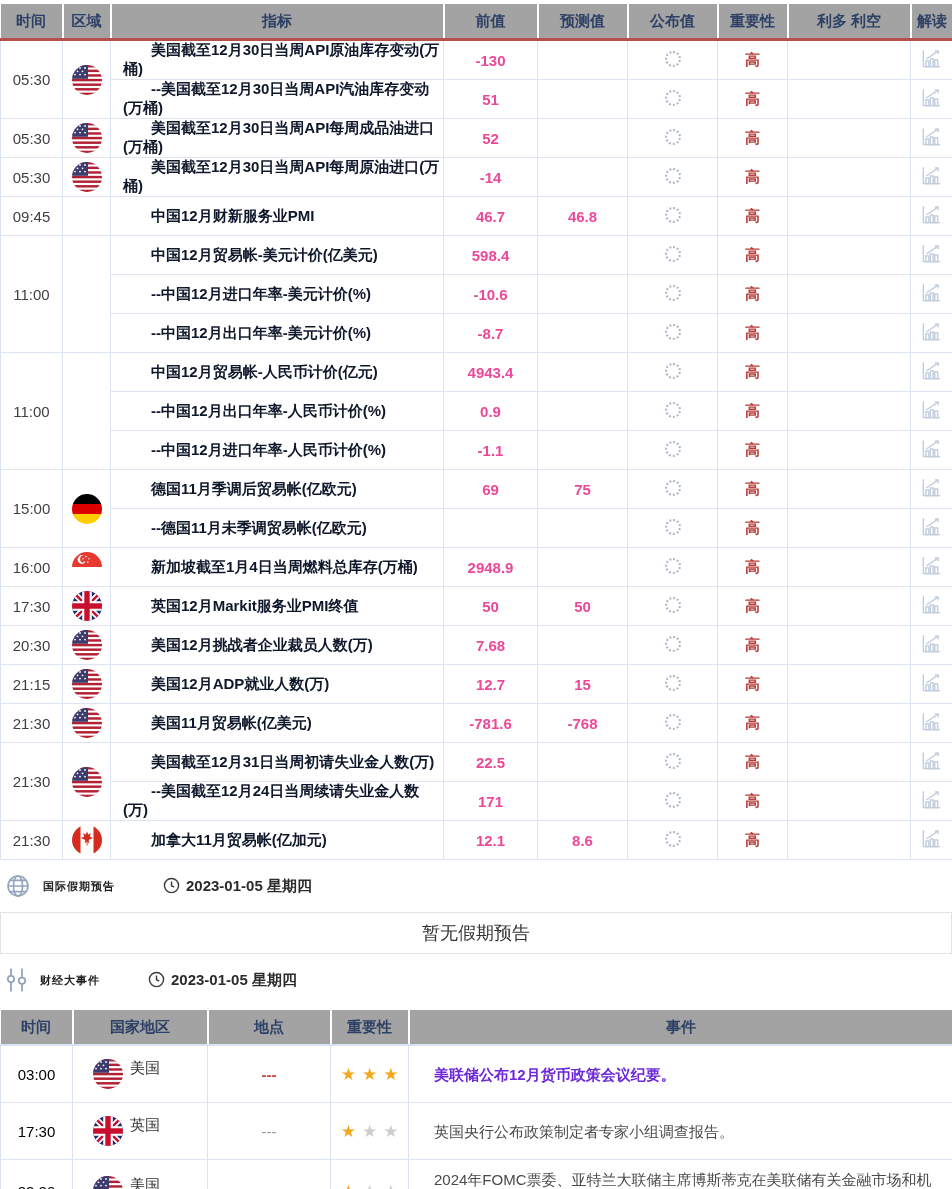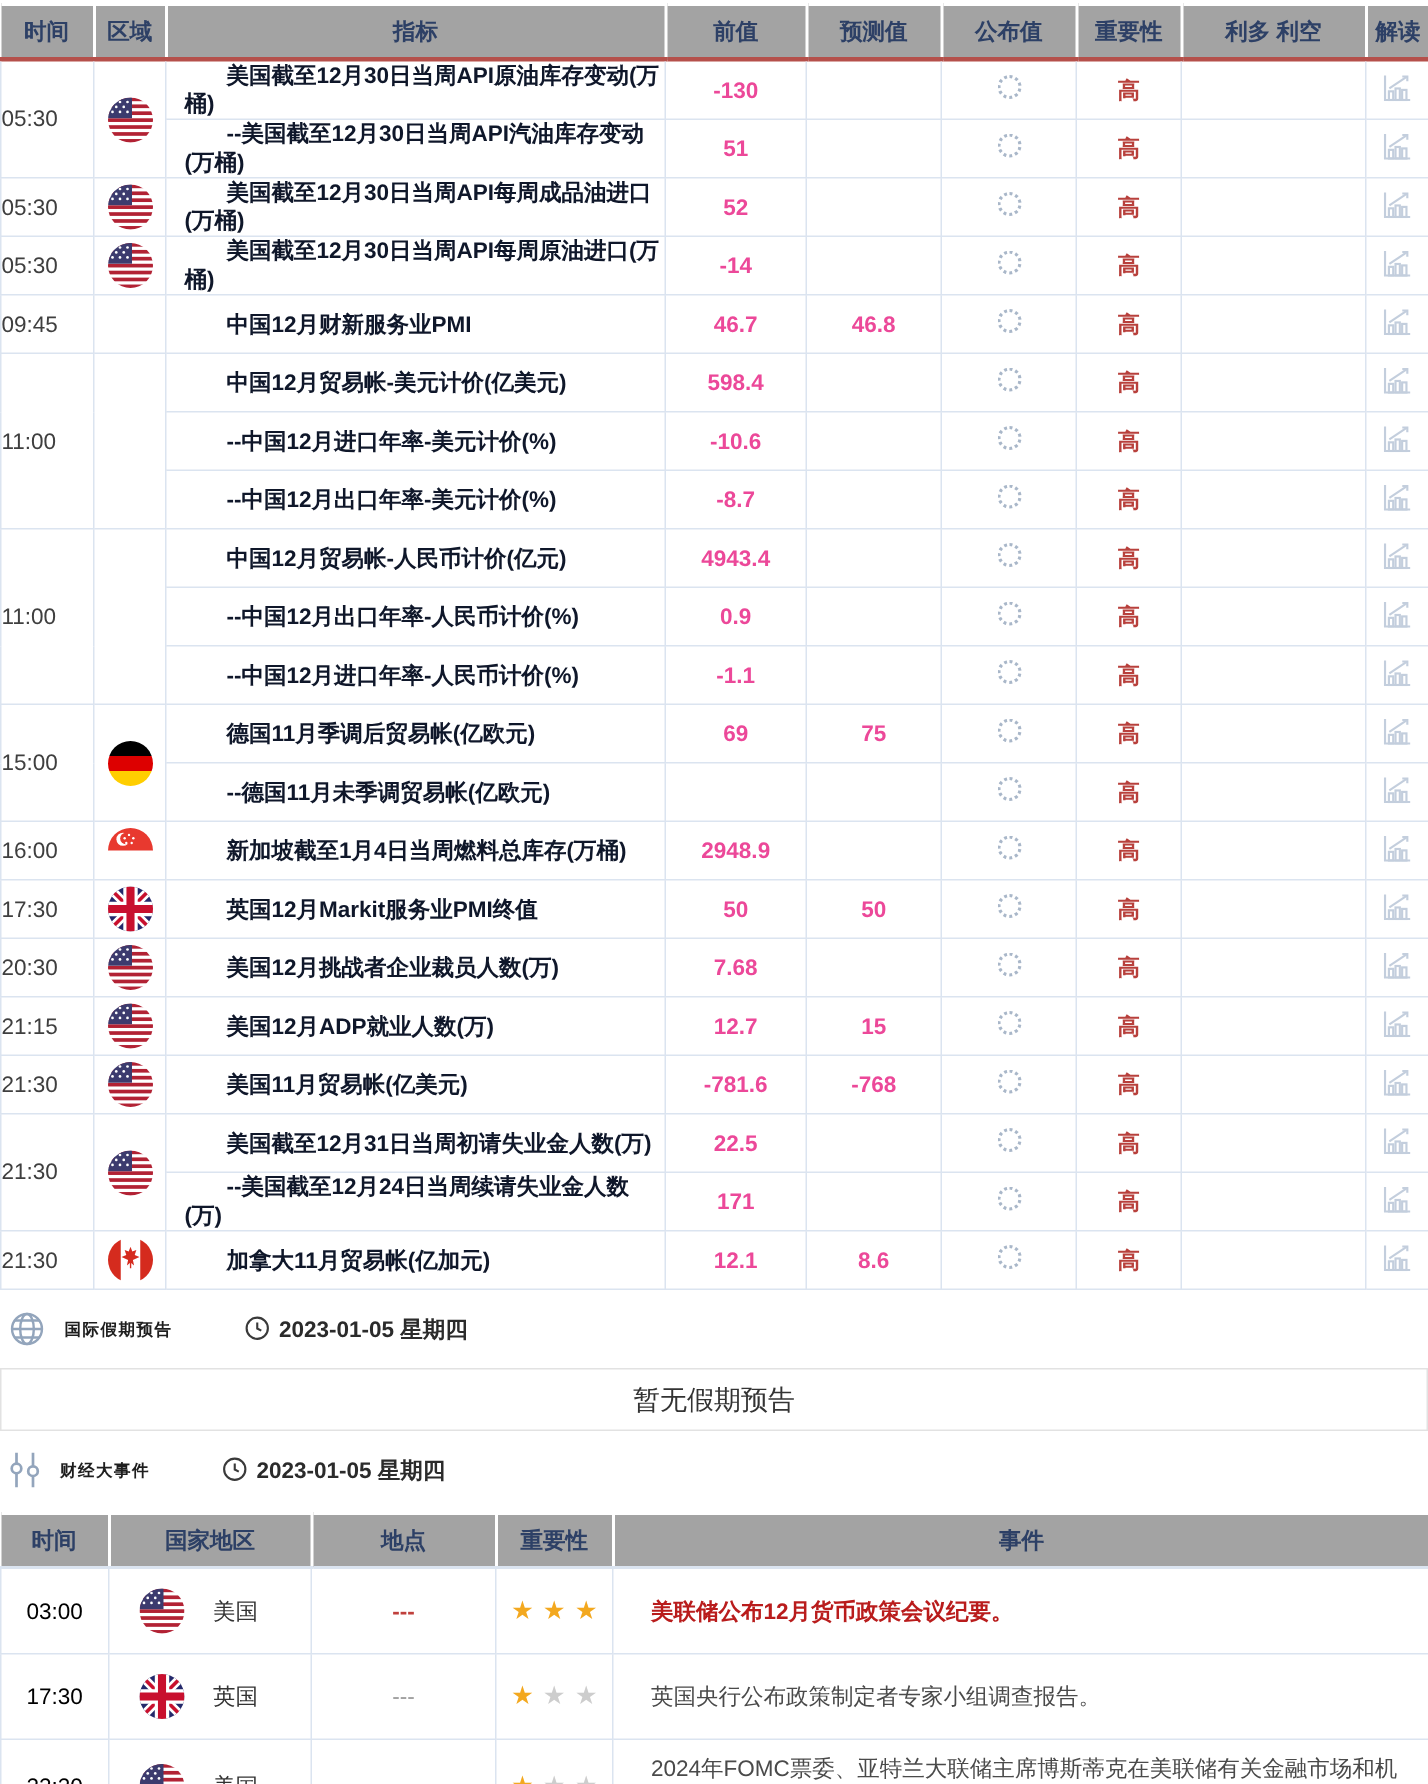--- a/index.html
+++ b/index.html
@@ -10,21 +10,21 @@
   th{background:#a3a3a3;color:#2d4066;font-size:15px;font-weight:bold;height:34px;
      border-left:2px solid #fff;border-top:4px solid #fff;padding:0;text-align:center;}
   th:first-child{border-left:none;}
   .cal thead th{border-bottom:3px solid #b5504b;}
   .evt thead th{border-bottom:2px solid #dbe4f0;}
 
   td{border:1px solid #dbe4f0;padding:0;font-size:15px;background:#fff;}
 
   
   .cal td{height:38px;}
-  .cal .time{text-align:left;color:#3f3f3f;}
+  .cal .time{text-align:center;color:#3f3f3f;}
   .cal .flag{text-align:center;}
   .cal .flag svg{vertical-align:middle;}
   .cal .ind{text-align:left;padding-left:12px;}
   .cal .ind span{color:#0f172a;font-weight:bold;cursor:pointer;margin-left:28px;}
   .cal .val{text-align:center;color:#ec4899;font-weight:bold;}
   .cal .pub{text-align:center;}
   .cal .imp{text-align:center;color:#b8403c;font-weight:bold;}
   .cal .interp{text-align:center;}
 
   .spinner{display:inline-block;width:12px;height:12px;border:2px dotted #a9b7c9;border-radius:50%;}
@@ -36,29 +36,29 @@
   .section-date{display:inline-flex;margin-left:48px;font-size:15px;font-weight:bold;color:#2b2b2b;}
   .section-date svg{margin-right:6px;}
 
   .holiday-box{border:1px solid #e2e2e2;height:40px;line-height:40px;text-align:center;
                font-size:18px;color:#333;}
 
   
   .evt td{height:40px;}
   .evt .etime{text-align:center;color:#000000;}
   .evt .country{padding-left:20px;}
-  .evt .country .cwrap{display:flex;align-items:center;gap:19px;}
+  .evt .country .cwrap{display:flex;gap:7px;}
   .evt .country .cname{color:#333;}
   .evt .loc{text-align:center;color:#9a9a9a;}
   .evt .loc.hl{color:#c0403c;font-weight:bold;}
   .evt .stars{text-align:center;white-space:nowrap;}
   .star{font-size:17px;color:#f3a81f;margin:0 3px;}
   .star.off{color:#cdcdcd;}
   .evt .event{padding:8px 12px 8px 25px;line-height:23px;color:#4a4a4a;text-align:left;}
-  .evt .event.hl span{color:#b91c1c;font-weight:bold;}
+  .evt .event.hl span{color:#6d28d9;font-weight:bold;}
 </style>
 </head>
 <body>
 
 <table class="cal">
   <colgroup>
     <col style="width:62px">
       <col style="width:48px">
       <col style="width:333px">
     <col style="width:94px">

